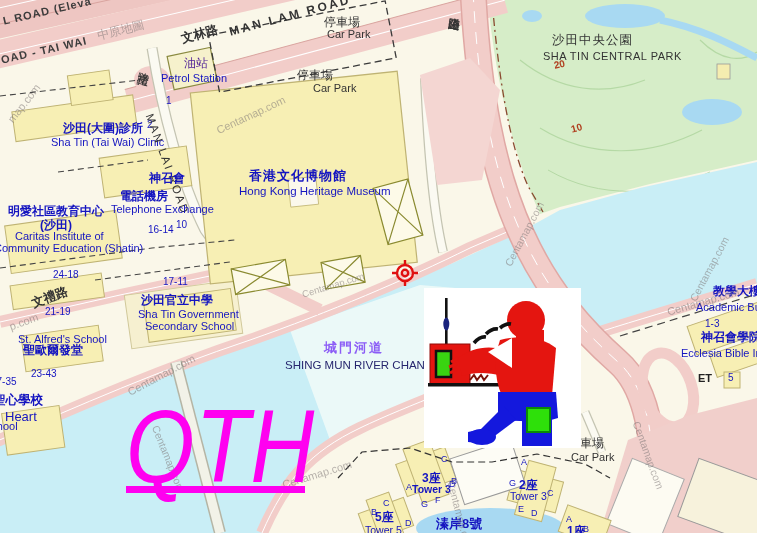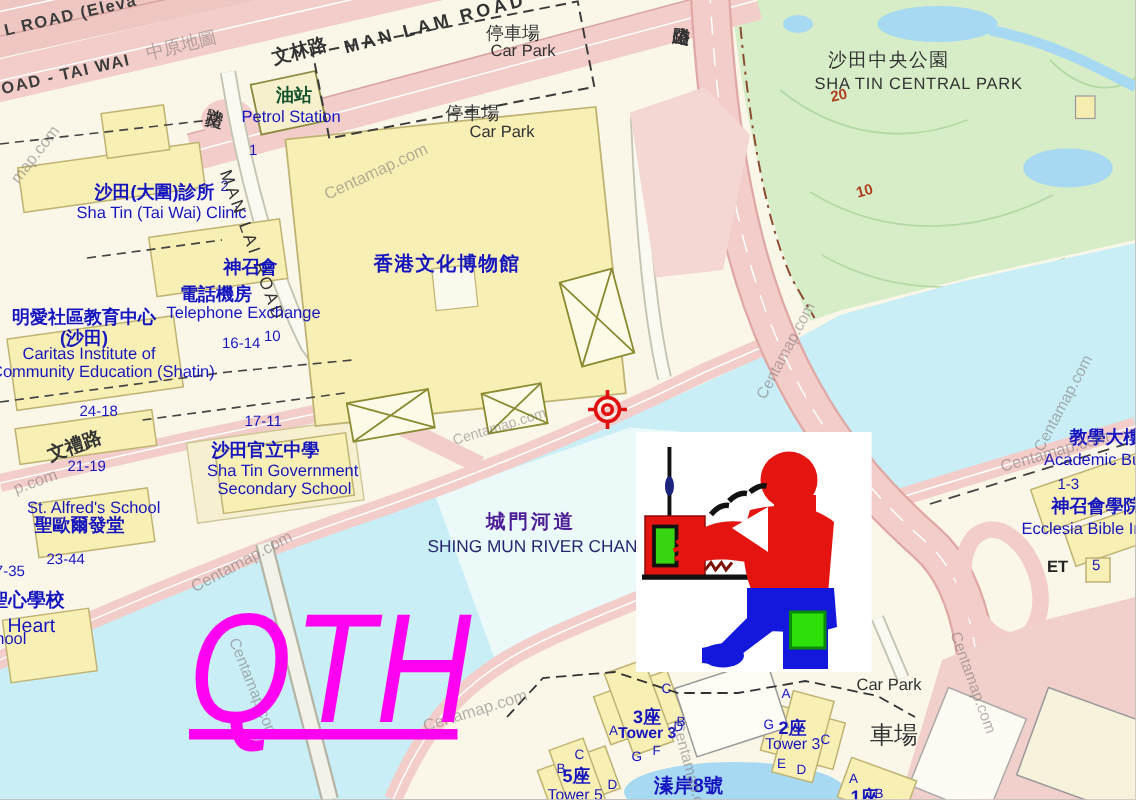--- a/index.html
+++ b/index.html
@@ -169,21 +169,21 @@
 
   <div class="layer">
       <span class="lbl" style="left: 2px; top: 16px; font-size: 11px; color: rgb(60, 60, 60); font-weight: 700; letter-spacing: 1px; transform: rotate(-13deg);">L ROAD (Eleva</span>
       <span class="lbl" style="left: 0px; top: 55px; font-size: 11px; color: rgb(60, 60, 60); font-weight: 700; letter-spacing: 1px; transform: rotate(-13deg);">OAD - TAI WAI</span>
       <span class="lbl" style="left: 180px; top: 33px; font-size: 12.5px; color: rgb(51, 51, 51); font-weight: 700; transform: rotate(-15deg);">文林路</span>
       <span class="lbl" style="left: 228px; top: 26px; font-size: 12px; color: rgb(51, 51, 51); font-weight: 700; letter-spacing: 2.5px; transform: rotate(-15deg);">MAN LAM ROAD</span>
       <span class="lbl" style="left: 324px; top: 16px; font-size: 12px; color: rgb(51, 51, 51);">停車場</span>
       <span class="lbl" style="left: 327px; top: 29px; font-size: 11px; color: rgb(51, 51, 51);">Car Park</span>
       <span class="lbl" style="left: 297px; top: 69px; font-size: 12px; color: rgb(51, 51, 51);">停車場</span>
       <span class="lbl" style="left: 313px; top: 83px; font-size: 11px; color: rgb(51, 51, 51);">Car Park</span>
-      <span class="lbl" style="left: 184px; top: 57px; font-size: 12px; color: #14532d; font-weight: 700;">油站</span>
+      <span class="lbl" style="left: 184px; top: 57px; font-size: 12px; color: #4c1d95; font-weight: 400;">油站</span>
       <span class="lbl" style="left: 161px; top: 73px; font-size: 11px; color: rgb(21, 21, 192);">Petrol Station</span>
       <span class="lbl" style="left: 166px; top: 96px; font-size: 10px; color: rgb(21, 21, 192);">1</span>
       <span class="lbl" style="left: 450px; top: 8px; font-size: 12px; color: rgb(51, 51, 51); writing-mode: vertical-rl; transform: rotate(8deg);">山隧道公路</span>
       <span class="lbl" style="left: 552px; top: 34px; font-size: 12.5px; color: rgb(51, 51, 51); letter-spacing: 1px;">沙田中央公園</span>
       <span class="lbl" style="left: 543px; top: 51px; font-size: 11px; color: rgb(51, 51, 51); letter-spacing: 0.5px;">SHA TIN CENTRAL PARK</span>
       <span class="lbl" style="left: 553px; top: 61px; font-size: 10px; color: rgb(176, 64, 32); font-weight: 700; transform: rotate(-12deg);">20</span>
       <span class="lbl" style="left: 570px; top: 125px; font-size: 10px; color: rgb(176, 64, 32); font-weight: 700; transform: rotate(-15deg);">10</span>
       <span class="lbl" style="left: 63px; top: 122px; font-size: 12px; color: rgb(21, 21, 192); font-weight: 700;">沙田(大圍)診所</span>
       <span class="lbl" style="left: 147px; top: 120px; font-size: 10px; color: rgb(21, 21, 192);">2</span>
       <span class="lbl" style="left: 51px; top: 137px; font-size: 11px; color: rgb(21, 21, 192);">Sha Tin (Tai Wai) Clinic</span>
@@ -200,36 +200,37 @@
       <span class="lbl" style="left: -6px; top: 243px; font-size: 11px; color: rgb(21, 21, 192);">Community Education (Shatin)</span>
       <span class="lbl" style="left: 53px; top: 270px; font-size: 10px; color: rgb(21, 21, 192);">24-18</span>
       <span class="lbl" style="left: 30px; top: 298px; font-size: 12.5px; color: rgb(51, 51, 51); font-weight: 700; transform: rotate(-20deg);">文禮路</span>
       <span class="lbl" style="left: 45px; top: 307px; font-size: 10px; color: rgb(21, 21, 192);">21-19</span>
       <span class="lbl" style="left: 23px; top: 320px; font-size: 12px; color: rgb(21, 21, 192); font-weight: 700; margin-top: 24px;">聖歐爾發堂</span>
       <span class="lbl" style="left: 18px; top: 334px; font-size: 11px; color: rgb(21, 21, 192);">St. Alfred's School</span>
       <span class="lbl" style="left: 163px; top: 277px; font-size: 10px; color: rgb(21, 21, 192);">17-11</span>
       <span class="lbl" style="left: 141px; top: 294px; font-size: 12px; color: rgb(21, 21, 192); font-weight: 700;">沙田官立中學</span>
       <span class="lbl" style="left: 138px; top: 309px; font-size: 11px; color: rgb(21, 21, 192);">Sha Tin Government</span>
       <span class="lbl" style="left: 145px; top: 321px; font-size: 11px; color: rgb(21, 21, 192);">Secondary School</span>
-      <span class="lbl" style="left: 31px; top: 369px; font-size: 10px; color: rgb(21, 21, 192);">23-44</span>
+      <span class="lbl" style="left: 31px; top: 369px; font-size: 10px; color: rgb(21, 21, 192);">23-43</span>
       <span class="lbl" style="left: -9px; top: 377px; font-size: 10px; color: rgb(21, 21, 192);">37-35</span>
       <span class="lbl" style="left: -7px; top: 394px; font-size: 12.5px; color: rgb(21, 21, 192); font-weight: 700;">聖心學校</span>
       <span class="lbl" style="left: 5px; top: 410px; font-size: 13px; color: rgb(21, 21, 192);">Heart</span>
       <span class="lbl" style="left: -16px; top: 421px; font-size: 11px; color: rgb(21, 21, 192);">School</span>
       <span class="lbl" style="left: 249px; top: 169px; font-size: 13px; color: rgb(21, 21, 192); font-weight: 700; letter-spacing: 1px; text-align: right;">香港文化博物館</span>
-      <span class="lbl" style="left: 324px; top: 341px; font-size: 13px; color: #4c1d95; font-weight: 700; letter-spacing: 2px;">城門河道</span>
+      <span class="lbl" style="left: 239px; top: 185px; font-size: 11.5px; color: rgb(21, 21, 192);">Hong Kong Heritage Museum</span>
+      <span class="lbl" style="left: 324px; top: 341px; font-size: 13px; color: #8b5cf6; font-weight: 700; letter-spacing: 2px;">城門河道</span>
       <span class="lbl" style="left: 285px; top: 359px; font-size: 11.5px; color: rgb(38, 38, 110);">SHING MUN RIVER CHANNEL</span>
       <span class="lbl" style="left: 713px; top: 285px; font-size: 12px; color: rgb(21, 21, 192); font-weight: 700;">教學大樓</span>
       <span class="lbl" style="left: 696px; top: 302px; font-size: 11px; color: rgb(21, 21, 192);">Academic Building</span>
       <span class="lbl" style="left: 705px; top: 319px; font-size: 10px; color: rgb(21, 21, 192);">1-3</span>
       <span class="lbl" style="left: 701px; top: 331px; font-size: 12px; color: rgb(21, 21, 192); font-weight: 700;">神召會學院</span>
       <span class="lbl" style="left: 681px; top: 348px; font-size: 11px; color: rgb(21, 21, 192);">Ecclesia Bible Institute</span>
       <span class="lbl" style="left: 698px; top: 373px; font-size: 11px; color: rgb(34, 34, 34); font-weight: 700;">ET</span>
       <span class="lbl" style="left: 728px; top: 373px; font-size: 10px; color: rgb(21, 21, 192);">5</span>
-      <span class="lbl" style="left: 580px; top: 437px; font-size: 16px; color: rgb(51, 51, 51); margin-top: 46px;">車場</span>
+      <span class="lbl" style="left: 580px; top: 437px; font-size: 12px; color: rgb(51, 51, 51);">車場</span>
       <span class="lbl" style="left: 571px; top: 452px; font-size: 11px; color: rgb(51, 51, 51);">Car Park</span>
       <span class="lbl" style="left: 422px; top: 472px; font-size: 12px; color: rgb(21, 21, 192); font-weight: 700;">3座</span>
       <span class="lbl" style="left: 412px; top: 484px; font-size: 10.5px; color: rgb(21, 21, 192); font-weight: bold;">Tower 3</span>
       <span class="lbl" style="left: 519px; top: 479px; font-size: 12px; color: rgb(21, 21, 192); font-weight: 700;">2座</span>
       <span class="lbl" style="left: 510px; top: 491px; font-size: 10.5px; color: rgb(21, 21, 192);">Tower 3</span>
       <span class="lbl" style="left: 375px; top: 511px; font-size: 12px; color: rgb(21, 21, 192); font-weight: 700;">5座</span>
       <span class="lbl" style="left: 365px; top: 525px; font-size: 10.5px; color: rgb(21, 21, 192);">Tower 5</span>
       <span class="lbl" style="left: 567px; top: 525px; font-size: 12px; color: rgb(21, 21, 192); font-weight: 700;">1座</span>
       <span class="lbl" style="left: 436px; top: 517px; font-size: 13px; color: rgb(21, 21, 192); font-weight: 700;">溱岸8號</span>
     </div>

